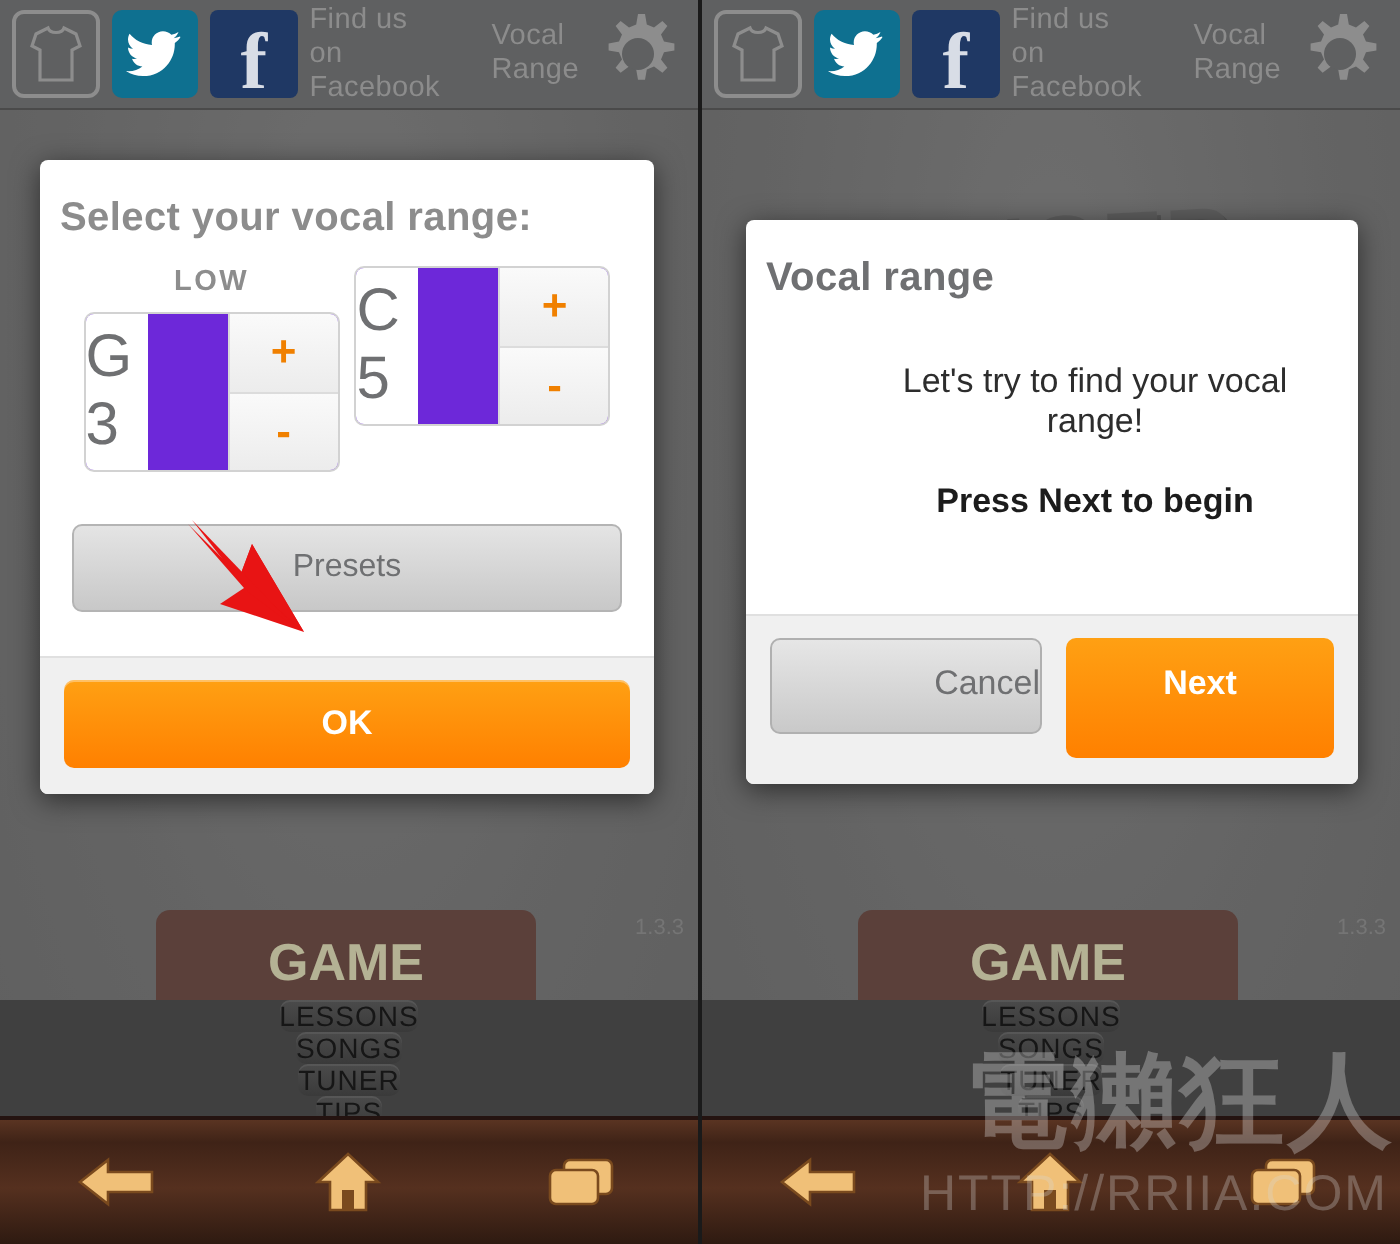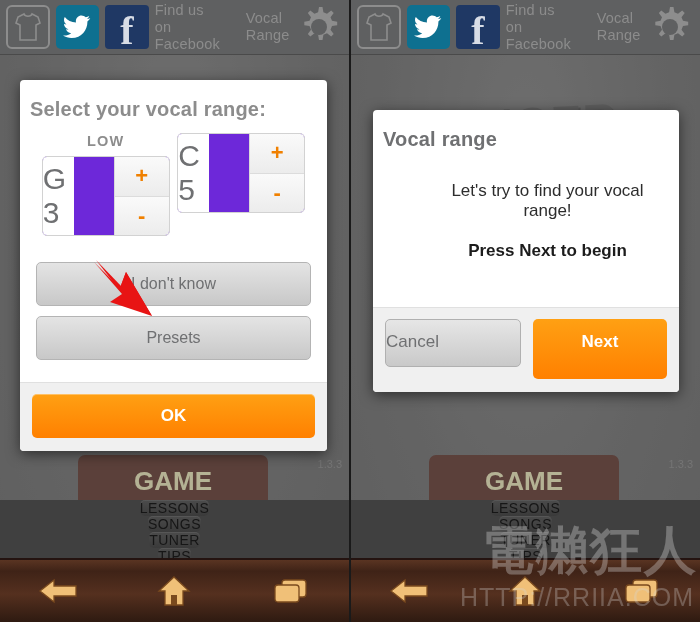--- a/index.html
+++ b/index.html
@@ -54,21 +54,21 @@
   .msg2{text-align:center;font-size:17px;font-weight:bold;color:#1c1c1c;padding:14px 4px 34px;}
 
   .gbtn{display:block;width:100%;box-sizing:border-box;height:44px;margin:10px 0;border:1px solid #b4b4b4;border-radius:5px;
       background:linear-gradient(#e4e4e4,#c8c8c8);color:#6f7072;font-size:16px;line-height:42px;text-align:center;}
   .btn-area{padding:16px 16px 12px;}
 
   .dlg-footer{background:#f0f0f0;border-top:1px solid #e0e0e0;padding:11px 12px 13px;}
   .ok-btn{display:block;height:44px;line-height:44px;border-radius:5px;text-align:center;color:#fff;font-size:17px;font-weight:bold;
       background:linear-gradient(#ffa013,#ff8000);box-shadow:inset 0 1px 0 rgba(255,255,255,.35);}
   .foot-row{display:flex;gap:12px;}
-  .cancel-btn{flex:1;height:46px;line-height:44px;text-align:left;border:1px solid #b0b0b0;border-radius:5px;
+  .cancel-btn{flex:1;height:46px;line-height:44px;text-align:right;border:1px solid #b0b0b0;border-radius:5px;
       background:linear-gradient(#e6e6e6,#c9c9c9);color:#6f7072;font-size:17px;}
   .next-btn{flex:1;height:60px;line-height:46px;text-align:center;border-radius:5px;color:#fff;font-size:17px;font-weight:bold;
       background:linear-gradient(#ffa013,#ff8000);}
 
   
   .arrow{position:absolute;left:90px;top:258px;width:75px;height:68px;}
 
   
   .tabs{position:absolute;left:0;right:0;bottom:62px;height:60px;background:#404040;display:flex;align-items:center;
       justify-content:space-between;padding:0 5px;box-sizing:border-box;flex-direction:column;}
@@ -149,21 +149,20 @@
             <div class="step-val">C 5</div>
             <div class="step-btns">
               <div class="step-btn plus">+</div>
               <div class="step-btn">-</div>
             </div>
           </div>
         </div>
       </div>
 
       <div class="btn-area">
-        <div class="gbtn">I don't know</div>
         <div class="gbtn">Presets</div>
       </div>
 
       <div class="dlg-footer">
         <div class="ok-btn">OK</div>
       </div>
     </div>
 
     <div class="arrow">
       <svg width="75" height="68" viewBox="0 0 75 68">

